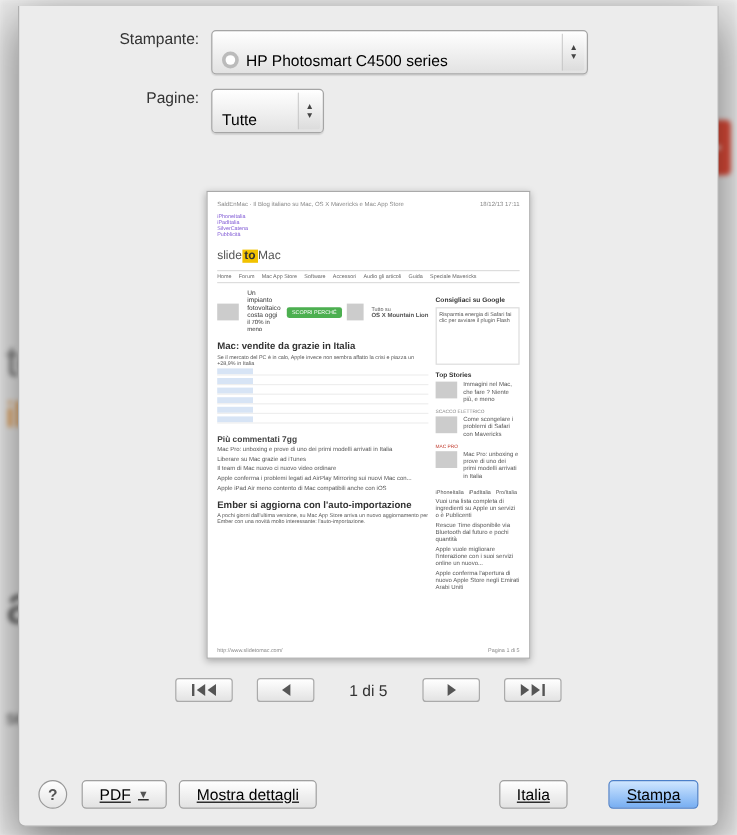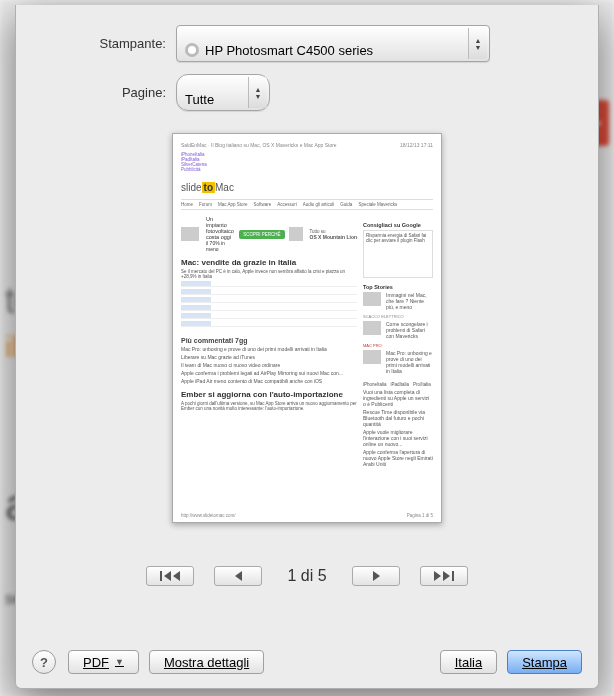--- a/index.html
+++ b/index.html
@@ -83,21 +83,21 @@
     box-shadow: 0 12px 40px rgba(0,0,0,0.5);
     z-index: 10;
     box-sizing: border-box;
   }
 
   .form-area {
     padding: 20px 40px 10px 40px;
   }
   .row {
     display: flex;
-    align-items: center;
+    align-items: flex-start;
     margin-bottom: 12px;
   }
   .label {
     width: 110px;
     text-align: right;
     padding-right: 10px;
     color: #333;
   }
   .popup {
     position: relative;
@@ -106,21 +106,21 @@
     border-radius: 4px;
     box-shadow: 0 1px 1px rgba(0,0,0,0.1);
     height: 22px;
     display: flex;
     align-items: center;
     padding: 13px 24px 0 8px;
     font-size: 13px;
     cursor: default;
   }
   .popup.wide { width: 280px; }
-  .popup.small { width: 60px; border-radius: 12px; }
+  .popup.small { width: 60px; }
   .popup-arrows {
     position: absolute;
     right: 2px;
     top: 2px;
     bottom: 2px;
     width: 18px;
     background: linear-gradient(#fdfdfd, #dcdcdc);
     border-left: 1px solid #bbb;
     border-radius: 0 3px 3px 0;
     display: flex;
@@ -173,22 +173,21 @@
     padding: 0;
     cursor: pointer;
   }
   .stepper button:first-child { border-radius: 4px 4px 0 0; border-bottom: none; }
   .stepper button:last-child  { border-radius: 0 0 4px 4px; }
 
   .preview-area {
     display: flex;
     flex-direction: column;
     align-items: center;
-    margin-top: 0;
-    gap: 27px;
+    margin-top: 26px;
   }
   .page {
     width: 270px;
     height: 390px;
     background: #fff;
     border: 1px solid #aaa;
     box-shadow: 0 2px 6px rgba(0,0,0,0.3);
     padding: 8px;
     box-sizing: border-box;
     font-size: 5px;
@@ -226,21 +225,21 @@
     border: 1px solid #aaa;
     border-radius: 3px;
     background: linear-gradient(#fff,#e3e3e3);
     display:flex; align-items:center; justify-content:center;
     gap:2px;
     cursor: pointer;
   }
   .tri-l { width:0;height:0;border-top:5px solid transparent;border-bottom:5px solid transparent;border-right:7px solid #555;}
   .tri-r { width:0;height:0;border-top:5px solid transparent;border-bottom:5px solid transparent;border-left:7px solid #555;}
   .bar   { width:2px; height:10px; background:#555;}
-  .pager .lbl { font-size:16px; color:#333; min-width:50px; text-align:center;}
+  .pager .lbl { font-size:13px; color:#333; min-width:50px; text-align:center;}
 
   .bottom-bar {
     position: absolute;
     bottom: 14px;
     left: 16px;
     right: 16px;
     display: flex;
     align-items: center;
   }
   .help {
@@ -260,20 +259,21 @@
     border-radius: 4px;
     background: linear-gradient(#ffffff,#e2e2e2);
     font-size: 13px;
     cursor: pointer;
     display:flex; align-items:center;text-decoration:underline;
   }
   .pushbtn.default {
     background: linear-gradient(#cfe6ff,#77aef2);
     border-color: #4b7fc9;
     color:#000;
+    margin-left:24px;
   }
   .pushbtn .dd { margin-left:6px; font-size:9px; color:#555;}
   .spacer { flex:1; }
 </style>
 </head>
 <body>
 
 <div class="backdrop">
   <div class="big1">to fotovolt...</div>
   <div class="big2">il 70% in m...</div>

